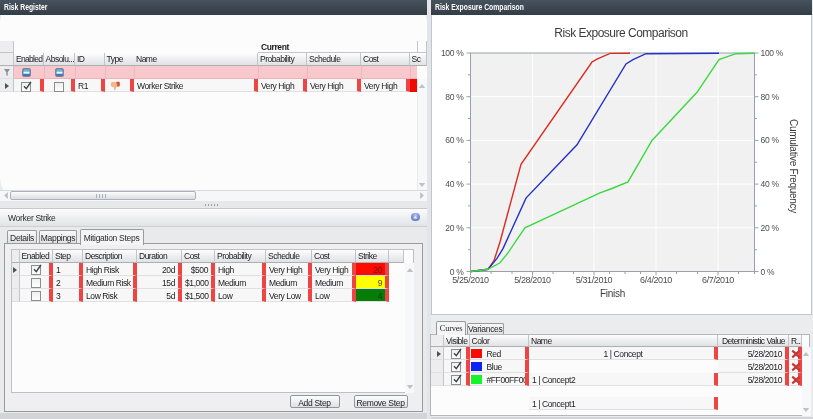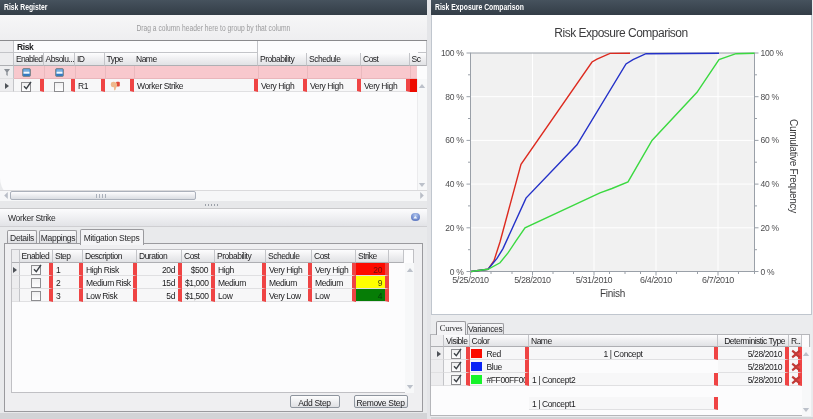--- a/index.html
+++ b/index.html
@@ -17,23 +17,22 @@
 .cb { position:absolute; width:10px; height:10px; background:linear-gradient(#f0f0f1,#fdfdfe); border:1px solid #8d8d90; }
 .tab { position:absolute; background:linear-gradient(#f8f8f9,#dddee2); border:1px solid #9a9a9e; border-bottom:none; border-radius:2px 2px 0 0; text-align:center; font-size:8.5px; letter-spacing:-0.3px; color:#2a2a2c; }
 .btn { position:absolute; background:linear-gradient(#fdfdfd,#eff0f2 45%,#dfe0e3); border:1px solid #8e959e; border-radius:2px; text-align:center; font-size:8.5px; letter-spacing:-0.3px; padding-top:1.5px; color:#1b1b1d; }
 svg text { font-family:"Liberation Sans", sans-serif; }
 </style>
 </head>
 <body>
 
 <div class="abs" style="left:0;top:0;width:427px;height:201px;background:#fcfcfd;border-radius:23px;">
 <div class="titlebar abs" style="left:0;top:0;width:427px;height:15px;"><span>Risk Register</span></div>
-<div class="abs" style="left:0;top:15px;width:427px;height:26px;background:linear-gradient(#f6f6f7,#eeeef0);border-bottom:1px solid #8a8a8d;color:#9b9b9d;font-size:8.5px;text-align:center;line-height:27px;"><span class="sqz">Drag a column header here to group by that column</span></div>
 <div class="gc" style="left:0px;top:41px;width:14px;background:#ededef;"></div>
-<div class="gc" style="left:14px;top:41px;width:244px;">Risk</div>
+<div class="gc" style="left:258px;top:41px;width:160px;">Current</div>
 <div class="gc" style="left:418px;top:41px;width:9px;"></div>
 <div class="ind hc" style="left:0px;top:53px;width:14px;"></div>
 <div class="hc" style="left:14px;top:53px;width:29.5px;"><span style="letter-spacing:-0.7px">Enabled</span></div>
 <div class="hc" style="left:43.5px;top:53px;width:31.5px;">Absolu...</div>
 <div class="hc" style="left:75px;top:53px;width:29.5px;">ID</div>
 <div class="hc" style="left:104.5px;top:53px;width:46px;">Type</div>
 <div class="hc" style="left:134px;top:53px;width:124px;">Name</div>
 <div class="hc" style="left:258px;top:53px;width:49px;">Probability</div>
 <div class="hc" style="left:307px;top:53px;width:54px;">Schedule</div>
 <div class="hc" style="left:361px;top:53px;width:48.5px;">Cost</div>
@@ -260,21 +259,21 @@
     <text x="789.5" y="166" font-size="10" letter-spacing="-0.3" fill="#3c3c3e" text-anchor="middle" transform="rotate(90 789.5 166)">Cumulative Frequency</text>
   </svg>
 <div class="abs" style="left:431px;top:314px;width:381px;height:103px;background:#ebecee;border-top:1px solid #c0c6ce;">
 <div class="tab" style="left:5px;top:6px;width:30px;height:14px;line-height:13px;background:#f4f4f6;z-index:2;font-family:Liberation Serif, serif;">Curves</div>
 <div class="tab" style="left:35.5px;top:8px;width:37.5px;height:12px;line-height:11px;">Variances</div>
 <div class="abs" style="left:-1px;top:19px;width:380px;height:82px;background:#fcfcfd;border:1px solid #b5b6ba;z-index:1;">
 <div class="hc ind" style="left:0px;top:0px;width:13px;height:12px;"></div>
 <div class="hc" style="left:13px;top:0px;width:25.5px;height:12px;">Visible</div>
 <div class="hc" style="left:38.5px;top:0px;width:59.5px;height:12px;">Color</div>
 <div class="hc" style="left:98px;top:0px;width:189px;height:12px;">Name</div>
-<div class="hc" style="left:287px;top:0px;width:71px;text-align:right;padding-right:3px;height:12px;">Deterministic Type</div>
+<div class="hc" style="left:287px;top:0px;width:71px;text-align:right;padding-right:3px;height:12px;">Deterministic Value</div>
 <div class="hc" style="left:358px;top:0px;width:12.5px;height:12px;">R...</div>
 <div class="c ind" style="left:0px;top:12px;width:13px;"></div>
 <div class="c" style="left:13px;top:12px;width:25.5px;"></div>
 <div class="c" style="left:38.5px;top:12px;width:59.5px;padding-left:17px;">Red</div>
 <div class="c" style="left:98px;top:12px;width:189px;text-align:center;">1 | Concept</div>
 <div class="c r" style="left:287px;top:12px;width:71px;">5/28/2010</div>
 <div class="c" style="left:358px;top:12px;width:12.5px;"></div>
 <div class="cb" style="left:20px;top:13.5px;"></div>
 <svg class="abs" style="left:20px;top:10.5px;" width="13" height="13">
         <path d="M3 7.3 l2.3 2.4 L10 2.9" fill="none" stroke="#3c4147" stroke-width="1.4"></path>

